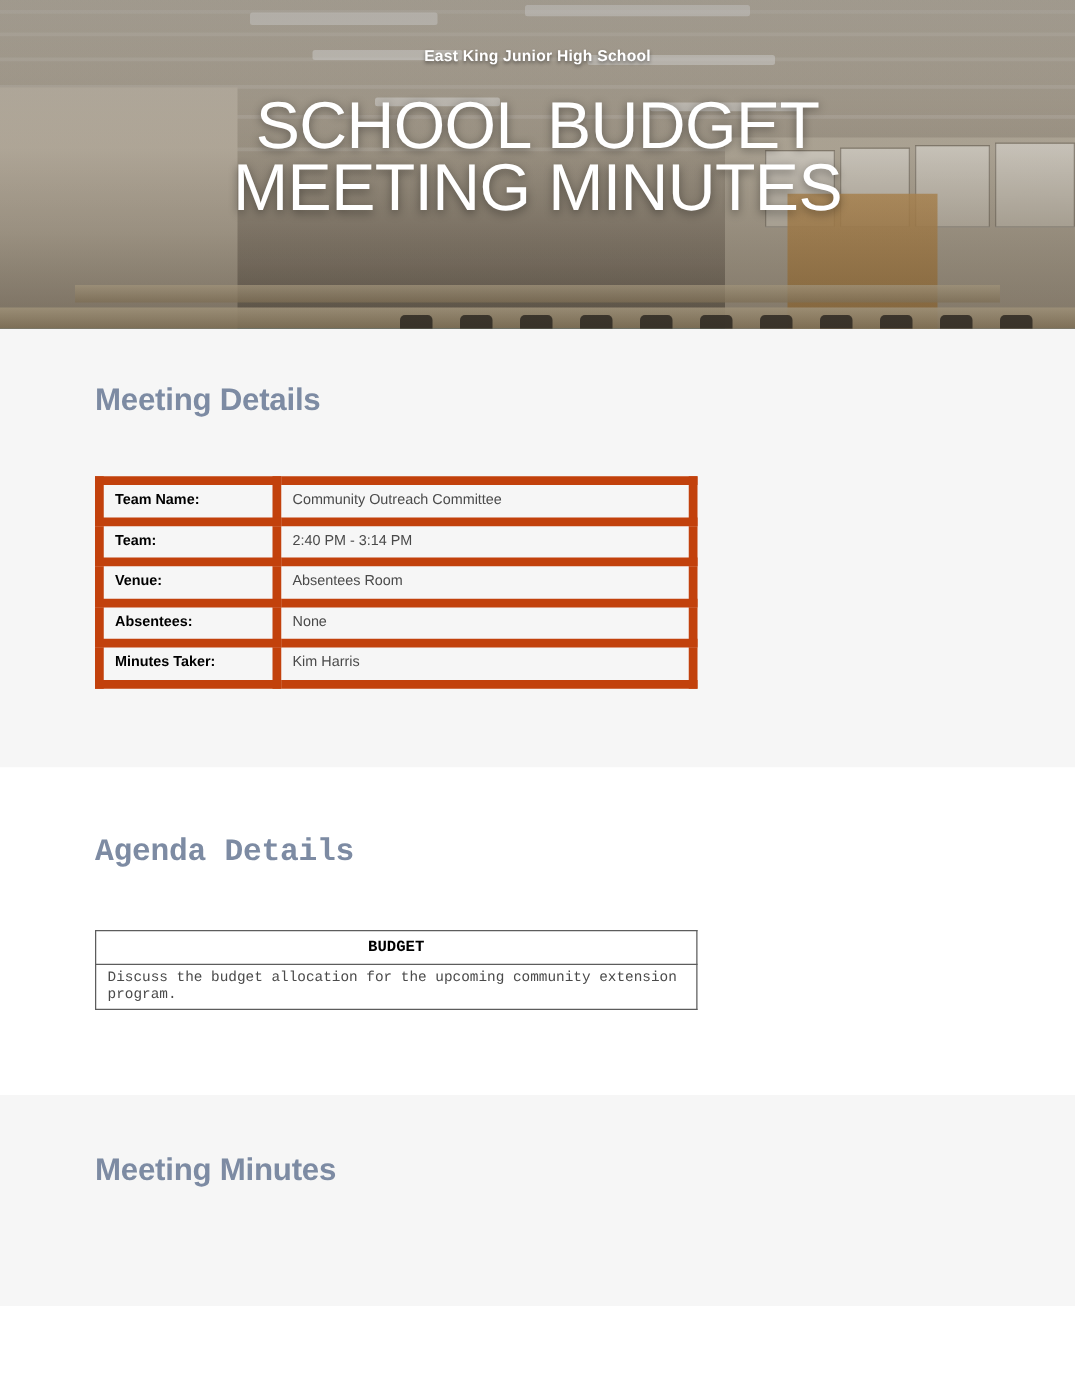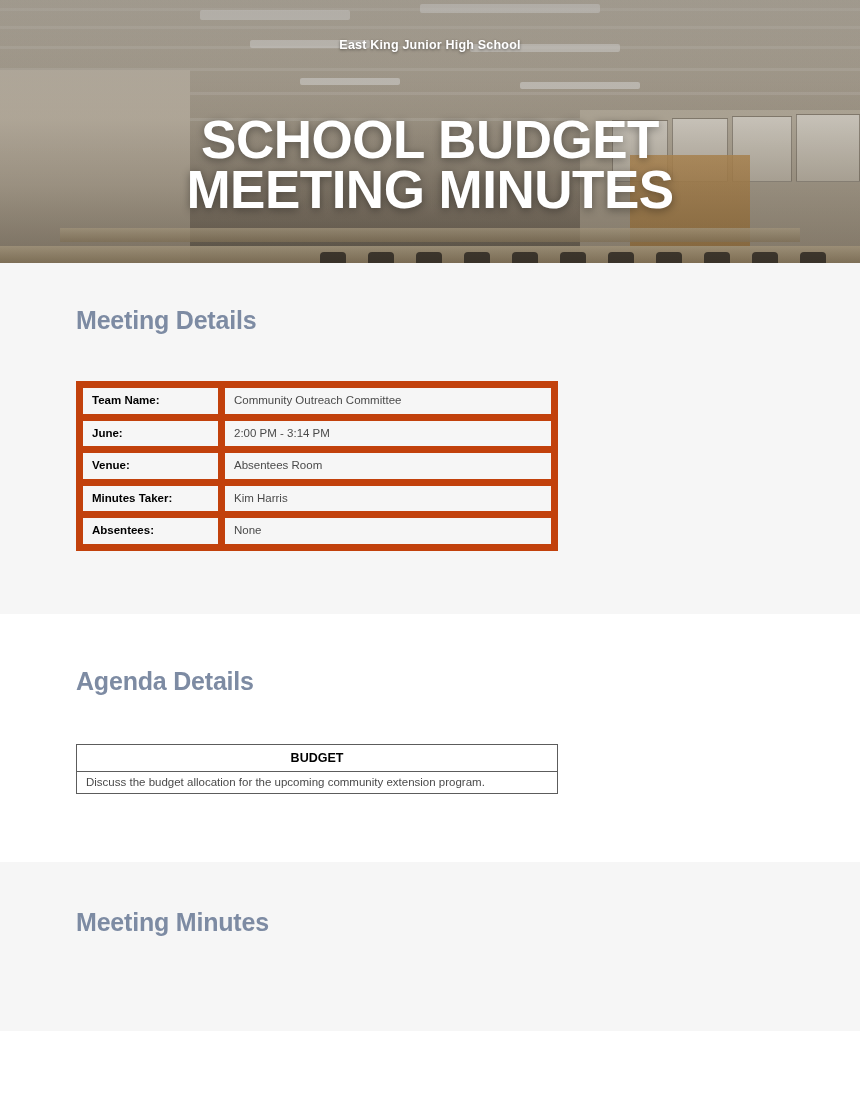--- a/index.html
+++ b/index.html
@@ -97,24 +97,24 @@
     color: #ffffff;
   }
   .school-name {
     margin-top: 38px;
     font-size: 12.5px;
     font-weight: bold;
     letter-spacing: 0.2px;
     text-shadow: 0 1px 3px rgba(0,0,0,0.45);
   }
   .hero-title {
-    margin-top: 63px;
+    margin-top: 24px;
     font-size: 53px;
     line-height: 0.95;
-    font-weight: bold;
+    font-weight: normal;
     text-align: center;
     letter-spacing: -0.5px;
     text-shadow: 0 2px 8px rgba(0,0,0,0.4);
   }
   .hero-title .line2 { display: block; }
 
   
   .section {
     width: 860px;
     padding: 0 0 0 0;
@@ -154,21 +154,21 @@
     width: 142px;
     font-weight: bold;
     color: #000000;
     font-size: 11.5px;
   }
   table.details td.value {
     color: #4a4a4a;
   }
 
   
-  .sec-agenda { padding-top: 53px; padding-bottom: 68px; }
+  .sec-agenda { padding-top: 53px; padding-bottom: 68px; font-family: Liberation Mono, monospace; }
   .sec-agenda .section-title { margin-bottom: 48px; }
   table.agenda {
     border-collapse: collapse;
     width: 482px;
     table-layout: fixed;
     font-size: 11.5px;
   }
   table.agenda th {
     border: 1px solid #5c5c5c;
     padding: 6px 8px;
@@ -259,34 +259,34 @@
   <div class="section tint sec-meeting">
     <div class="section-inner">
       <div class="section-title">Meeting Details</div>
       <table class="details">
         <tbody>
           <tr>
             <td class="label">Team Name:</td>
             <td class="value">Community Outreach Committee</td>
           </tr>
           <tr>
-            <td class="label">June:</td>
-            <td class="value">2:00 PM - 3:14 PM</td>
+            <td class="label">Team:</td>
+            <td class="value">2:40 PM - 3:14 PM</td>
           </tr>
           <tr>
             <td class="label">Venue:</td>
             <td class="value">Absentees Room</td>
           </tr>
           <tr>
+            <td class="label">Absentees:</td>
+            <td class="value">None</td>
+          </tr>
+          <tr>
             <td class="label">Minutes Taker:</td>
             <td class="value">Kim Harris</td>
-          </tr>
-          <tr>
-            <td class="label">Absentees:</td>
-            <td class="value">None</td>
           </tr>
         </tbody>
       </table>
     </div>
   </div>
 
   <div class="section plain sec-agenda">
     <div class="section-inner">
       <div class="section-title">Agenda Details</div>
       <table class="agenda">

